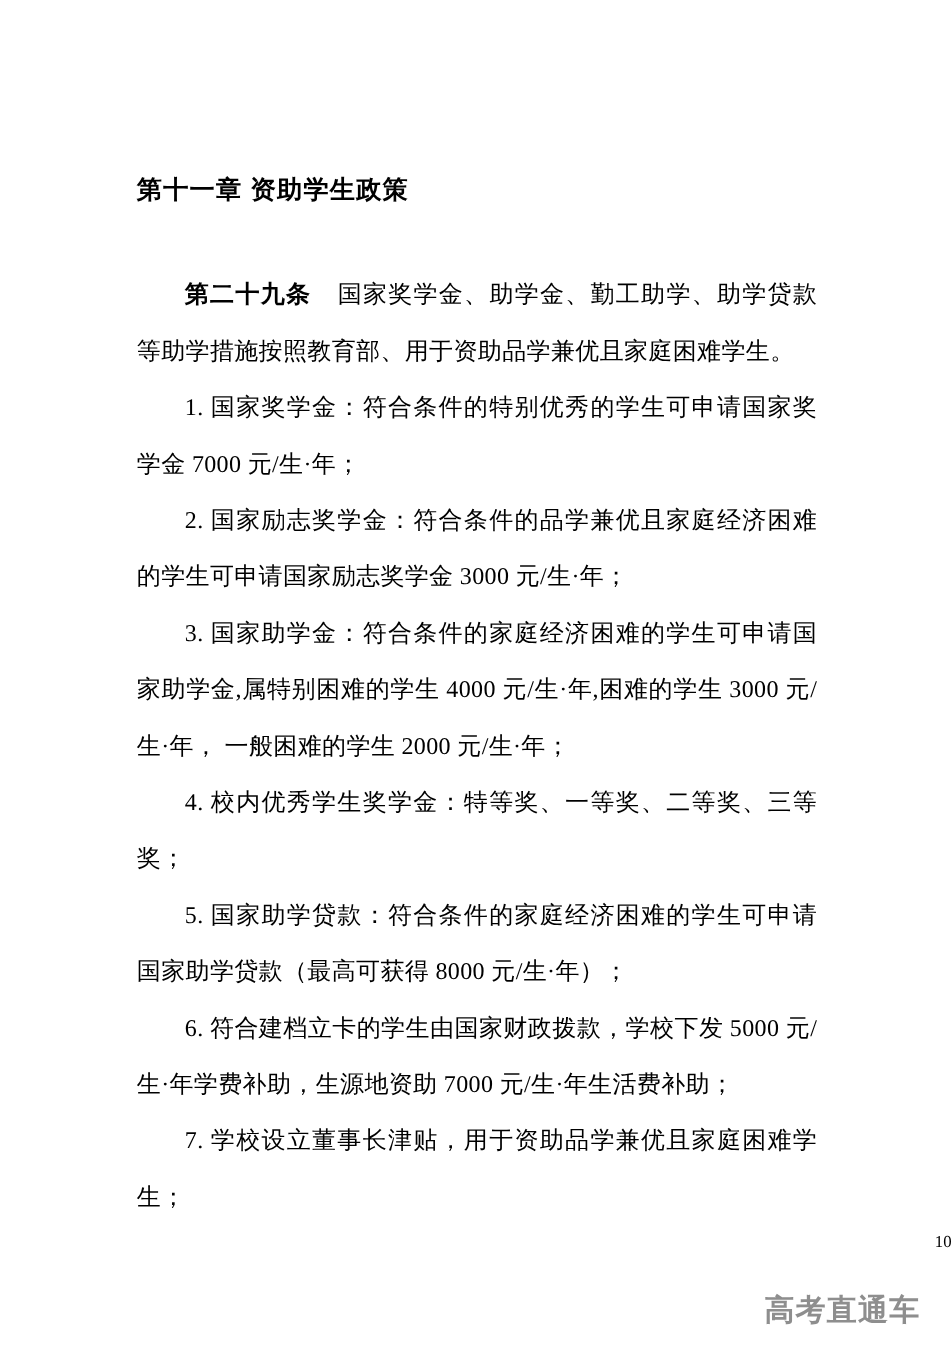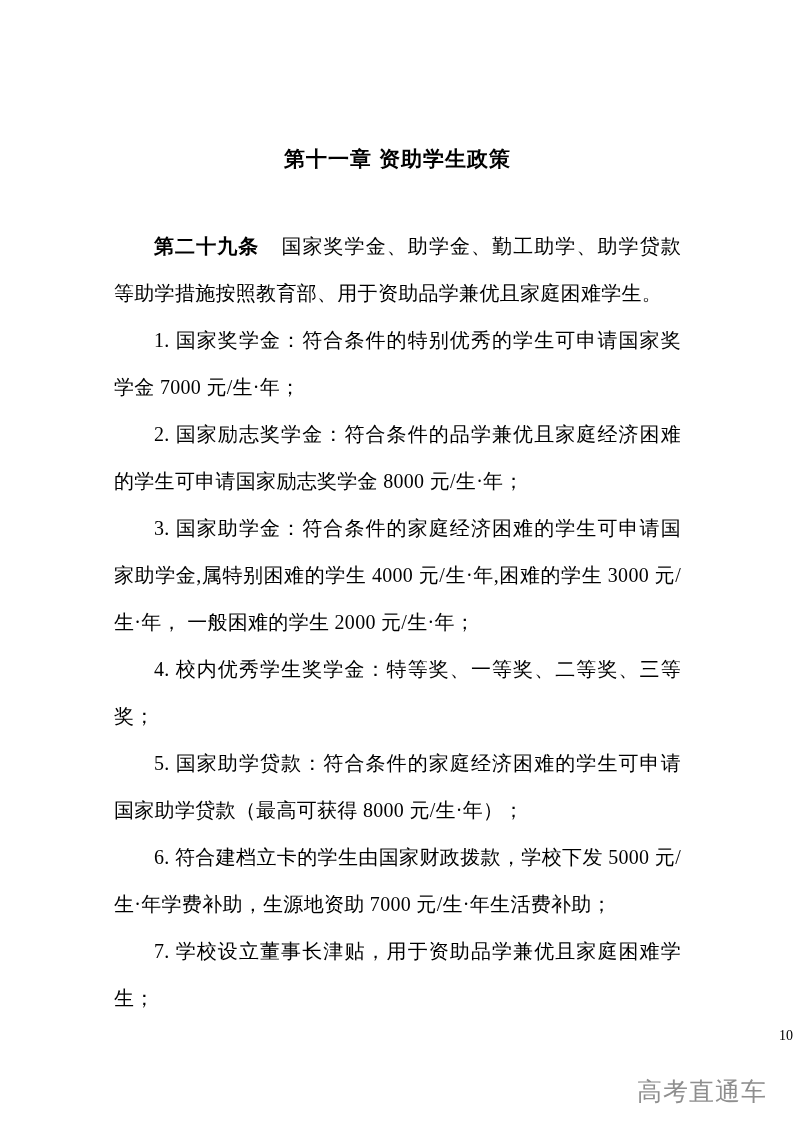--- a/index.html
+++ b/index.html
@@ -14,21 +14,20 @@
     margin: 0 auto;
     background: #ffffff;
     box-sizing: border-box;
     padding: 145px 112px 0 114px;
     overflow: hidden;
     font-family: "Liberation Serif", "DejaVu Serif", serif;
     color: #000000;
   }
   .title {
     margin: 0 0 50px 0;
-    text-align: center;
     font-family: "Liberation Sans", "DejaVu Sans", sans-serif;
     font-weight: 700;
     font-size: 21px;
     line-height: 28px;
     letter-spacing: 1px;
   }
   .para {
     margin: 0;
     font-size: 20px;
     line-height: 47px;
@@ -49,37 +48,37 @@
     text-align: right;
     font-size: 14px;
     color: #000000;
   }
   .watermark {
     position: absolute;
     right: 26px;
     bottom: 14px;
     font-family: "Liberation Sans", "DejaVu Sans", sans-serif;
     font-size: 25px;
-    font-weight: 400;
+    font-weight: 700;
     color: #8e8e8e;
     letter-spacing: 1px;
   }
 </style>
 </head>
 <body>
 
 <div class="page">
 
   <h1 class="title">第十一章 资助学生政策</h1>
 
   <p class="para"><span class="lead">第二十九条</span><span>国家奖学金、助学金、勤工助学、助学贷款等助学措施按照教育部、用于资助品学兼优且家庭困难学生。</span></p>
 
   <p class="para">1. 国家奖学金：符合条件的特别优秀的学生可申请国家奖学金 7000 元/生·年；</p>
 
-  <p class="para">2. 国家励志奖学金：符合条件的品学兼优且家庭经济困难的学生可申请国家励志奖学金 8000 元/生·年；</p>
+  <p class="para">2. 国家励志奖学金：符合条件的品学兼优且家庭经济困难的学生可申请国家励志奖学金 3000 元/生·年；</p>
 
   <p class="para">3. 国家助学金：符合条件的家庭经济困难的学生可申请国家助学金,属特别困难的学生 4000 元/生·年,困难的学生 3000 元/生·年， 一般困难的学生 2000 元/生·年；</p>
 
   <p class="para">4. 校内优秀学生奖学金：特等奖、一等奖、二等奖、三等奖；</p>
 
   <p class="para">5. 国家助学贷款：符合条件的家庭经济困难的学生可申请国家助学贷款（最高可获得 8000 元/生·年）；</p>
 
   <p class="para">6. 符合建档立卡的学生由国家财政拨款，学校下发 5000 元/生·年学费补助，生源地资助 7000 元/生·年生活费补助；</p>
 
   <p class="para">7. 学校设立董事长津贴，用于资助品学兼优且家庭困难学生；</p>

